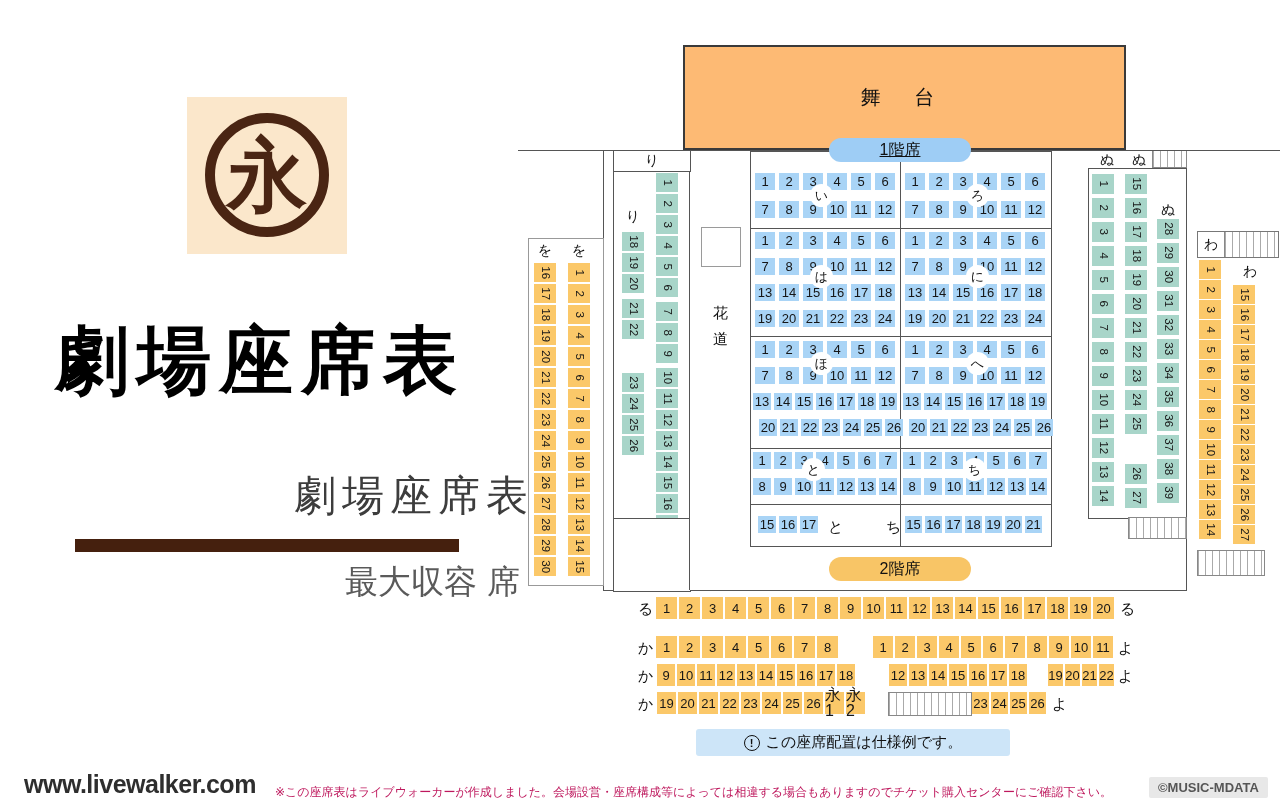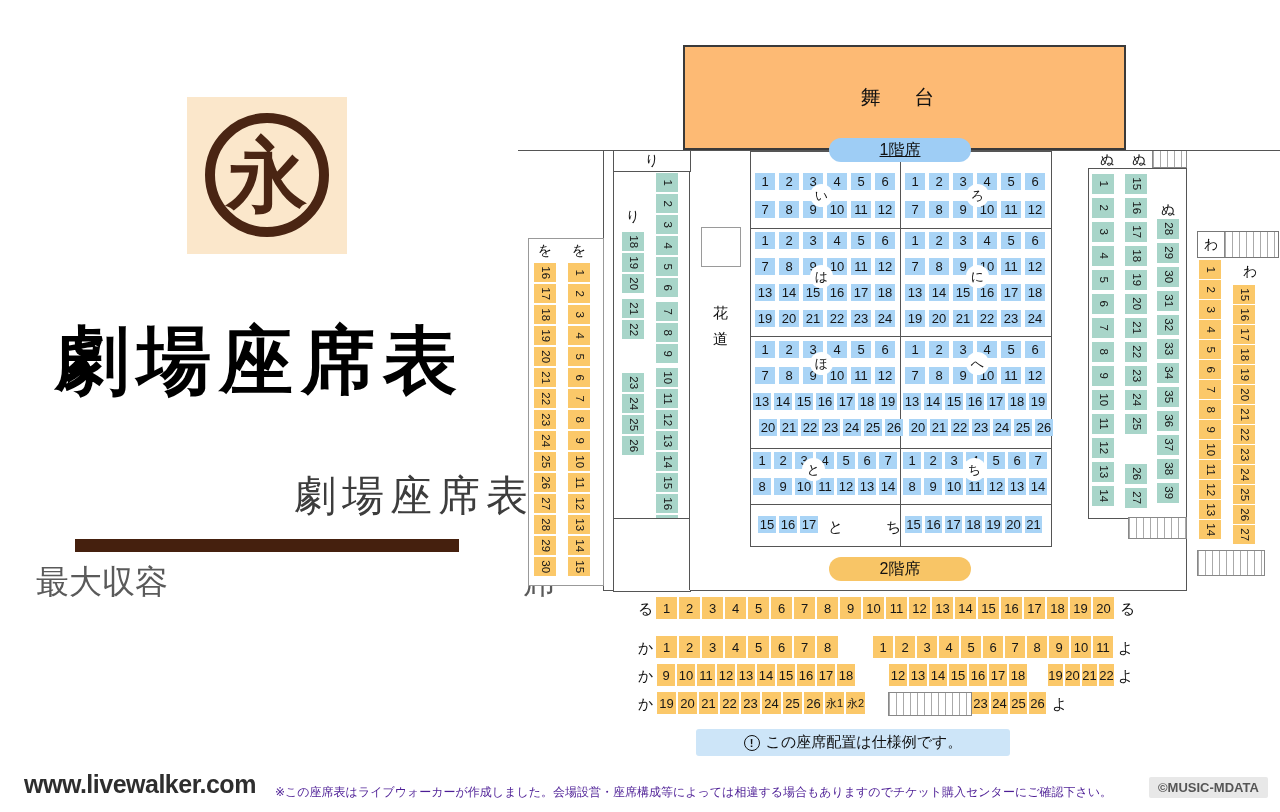--- a/index.html
+++ b/index.html
@@ -7,42 +7,42 @@
     width:1280px;height:812px;position:relative;background:#fff;overflow:hidden;
     font-family:"Liberation Sans","DejaVu Sans",sans-serif;color:#111;
   }
   .abs{position:absolute;}
 
   
   #logo{left:187px;top:97px;width:160px;height:157px;}
   #title{left:0;top:312px;width:520px;text-align:center;font-size:74px;font-weight:700;letter-spacing:8px;color:#000;white-space:nowrap;}
   #subtitle{left:0;top:468px;width:520px;text-align:right;font-size:42px;letter-spacing:6px;color:#3d3d3d;padding-left:14px;}
   #divider{left:75px;top:539px;width:384px;height:13px;background:var(--brand-brown,#45200e);}
-  #capacity{left:0;top:560px;width:520px;display:flex;align-items:baseline;justify-content:space-between;gap:10px;margin-left:36px;}
+  #capacity{left:0;top:560px;width:520px;display:flex;align-items:baseline;justify-content:flex-end;gap:10px;}
   #capacity .cap-label,#capacity .cap-unit{font-size:33px;color:#5a5a5a;}
   #capacity .cap-num{font-size:52px;font-weight:700;color:#000;}
 
   
   #site{left:24px;top:770px;font-size:25px;font-weight:700;color:#2e2e2e;letter-spacing:-.5px;}
-  #disclaimer{left:275px;top:784px;font-size:12px;color:#4c1d95;}
+  #disclaimer{left:275px;top:784px;font-size:12px;color:#be185d;}
   #credit{left:1149px;top:777px;background:#e8e8e8;color:#555;font-weight:700;font-size:13px;padding:3px 9px;border-radius:2px;}
 
   
   #topline{left:518px;top:150px;width:762px;height:1px;background:#555;}
   #floor{left:603px;top:151px;width:582px;height:439px;border:1px solid #555;border-top:none;}
   #stage{left:683px;top:45px;width:439px;height:101px;border:2px solid #3a3a3a;background:#fdba74;z-index:2;
          display:flex;align-items:center;justify-content:center;font-size:20px;letter-spacing:14px;}
   .pill{position:absolute;width:142px;height:24px;border-radius:12px;display:flex;align-items:center;justify-content:center;font-size:16px;z-index:6;}
   #pill1{left:829px;top:138px;background:var(--pill-blue,#9ecdf5);text-decoration:underline;}
   #pill2{left:829px;top:557px;background:var(--pill-orange,#f8c566);}
 
   
   .seat{background:var(--seat-blue,#a9d4f6);display:flex;align-items:center;justify-content:center;flex:none;}
   .seat span{font-size:13px;line-height:1;color:#161616;}
-  .seat.sm span{font-size:11px;}
+  .seat.sm span{font-size:16px;}
   .g .seat{background:var(--seat-green,#a8d5c9);}
   .o .seat{background:var(--seat-orange,#fbc869);}
 
   
   .rows{position:absolute;width:148px;}
   .srow{display:flex;justify-content:center;gap:4px;}
   .srow .seat{width:20px;height:17px;}
   .srow.n7{gap:3px;}
   .srow.n7 .seat{width:18px;}
   .rows .srow + .srow{margin-top:9px;}

